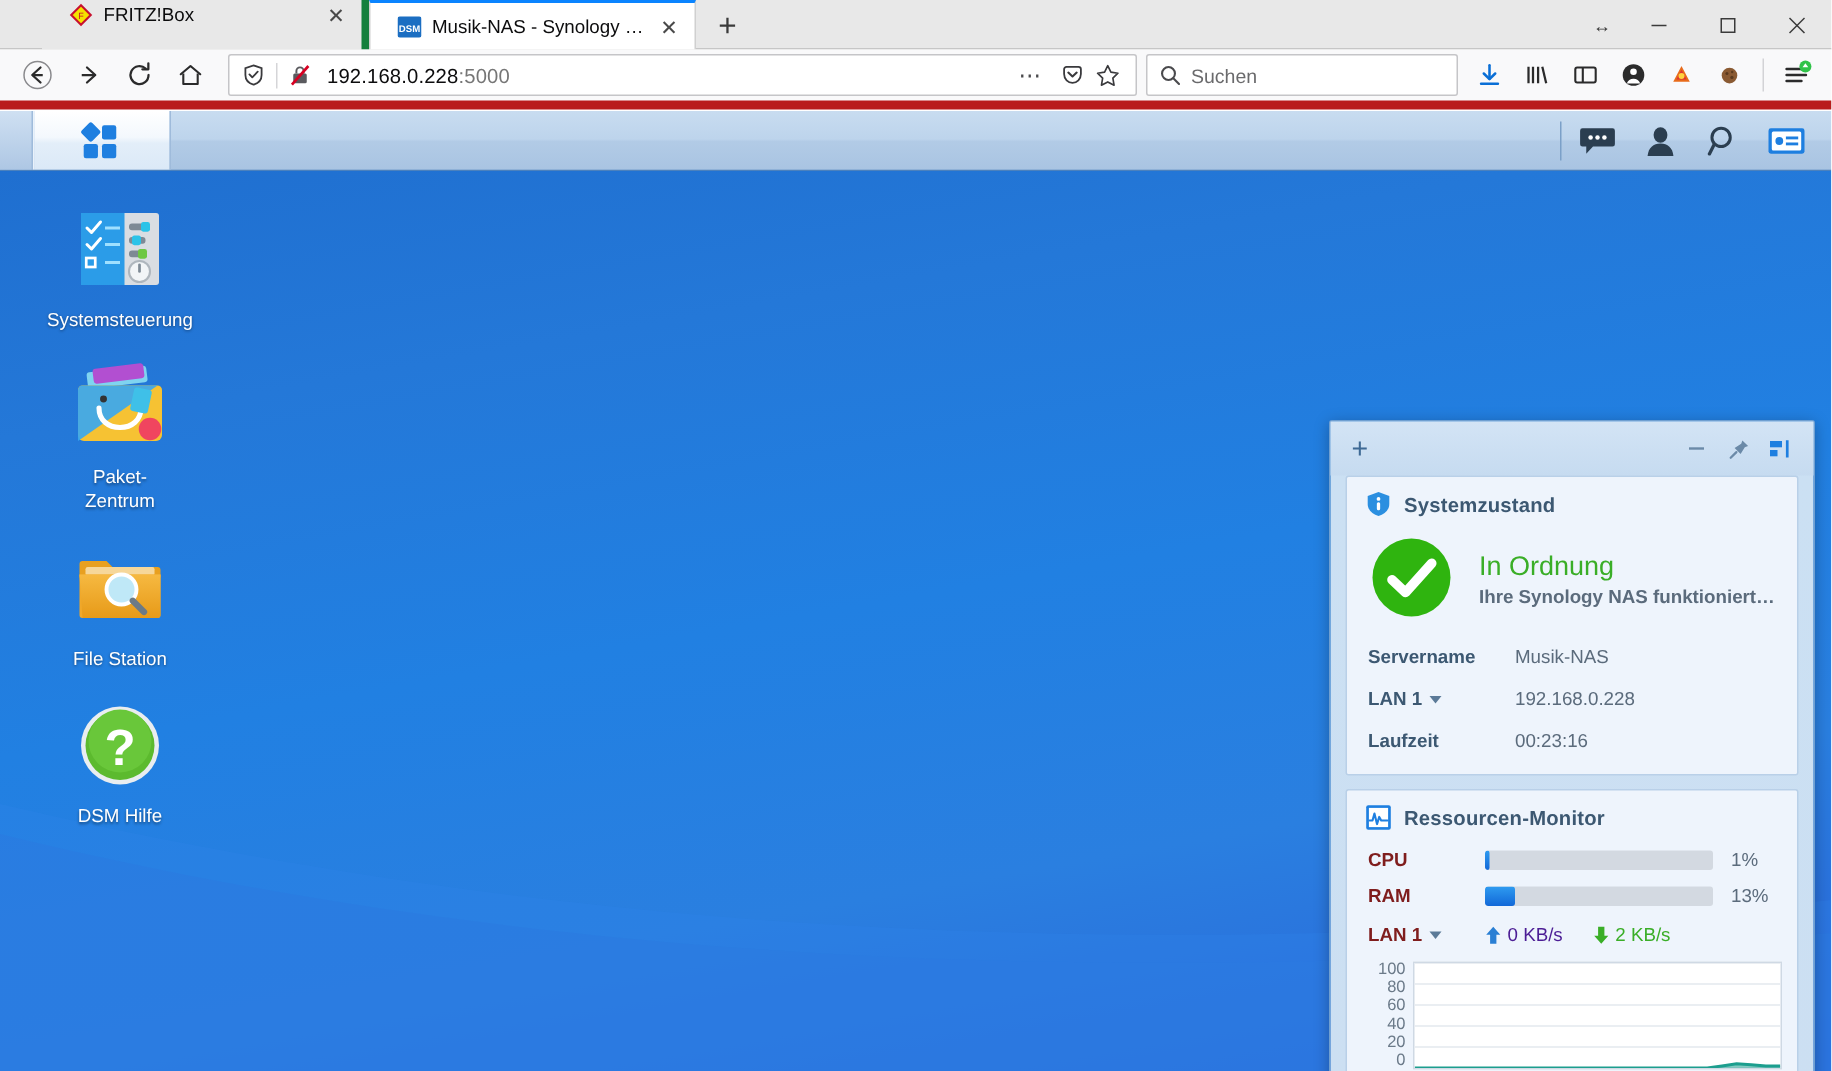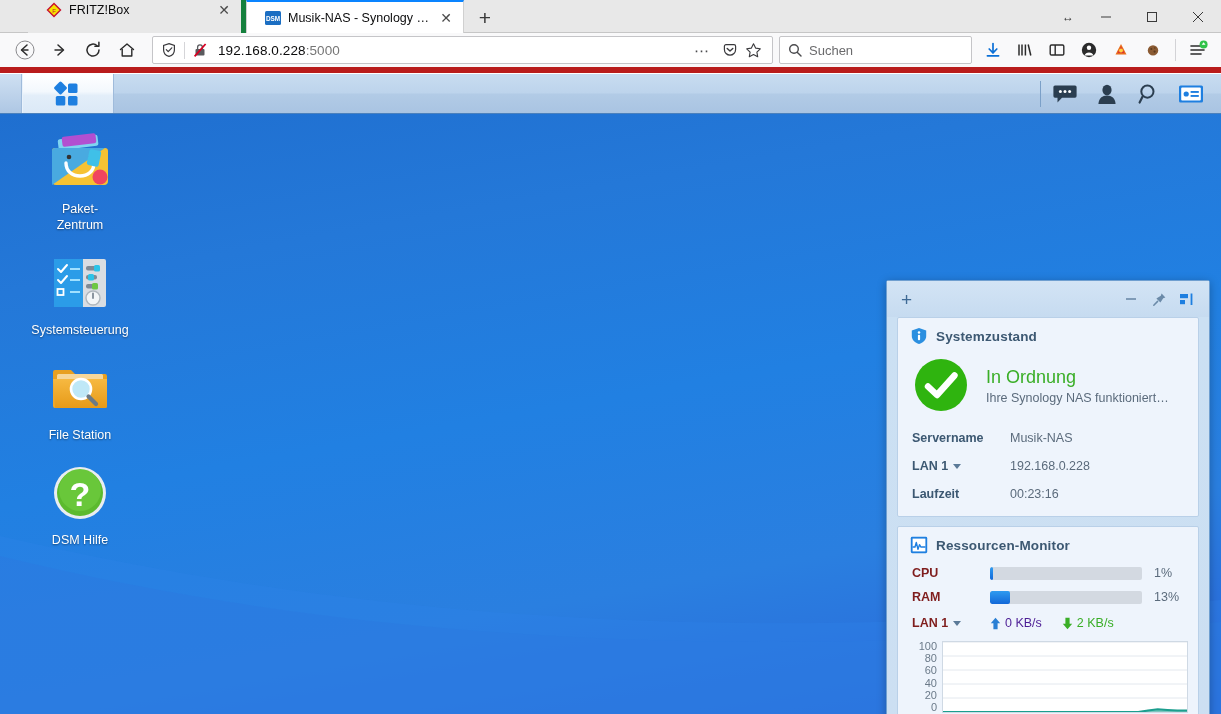--- a/index.html
+++ b/index.html
@@ -67,21 +67,21 @@
   .urlbar {
     flex: 1; height: 28px; margin: 0 6px 0 8px;
     background: #ffffff; border: 1px solid #c5c5c8; border-radius: 2px;
     display: flex; align-items: center; padding: 0 4px;
   }
   .url-text { flex: 1; font-size: 13.5px; color: #0c0c0d; padding-left: 6px; letter-spacing: .1px;}
   .url-text .port { color: #767676; }
   .url-sep { width:1px; height:17px; background:#d5d5d8; margin:0 3px;}
   .url-right { display: flex; align-items: center; }
   .searchbar {
-    width: 193px; height: 28px; background: #fff;
+    width: 208px; height: 28px; background: #fff;
     border: 1px solid #c5c5c8; border-radius: 2px;
     display: flex; align-items: center; padding: 0 8px; gap: 7px;
   }
   .search-ph { font-size: 13px; color: #6a6a6c; }
   .tb-right { display: flex; align-items: center; gap: 2px; margin-left: 6px;}
   .tb-icon { width: 30px; height: 30px; display: flex; align-items: center; justify-content: center;}
   .tb-divider { width: 1px; height: 22px; background: #d3d3d6; margin: 0 5px; }
 
   
   .dsm {
@@ -151,21 +151,21 @@
   .wg-card-head {
     display: flex; align-items: center; gap: 8px;
     padding: 9px 12px 7px 12px;
     text-align: right;
   }
   .wg-card-title { font-size: 13.5px; font-weight: bold; color: #3c5872; letter-spacing: .15px;}
 
   .health-row { display: flex; align-items: center; gap: 16px; padding: 4px 12px 10px 14px; }
   .health-texts { display: flex; flex-direction: column; gap: 2px; }
   .health-status { font-size: 18px; color: #3aae27; line-height: 24px; }
-  .health-sub { font-size: 12.5px; color: #5b6b7c; }
+  .health-sub { font-size: 12.5px; color: #5b6b7c; font-weight: bold; }
 
   .kv { display: flex; align-items: center; padding: 0 28px 0 14px; height: 28px; }
   .kv .k { width: 98px; font-size: 12.5px; font-weight: bold; color: #3c5872; display:flex; align-items:center; gap:5px;}
   .kv .v { font-size: 12.5px; color: #5b6b7c; }
   .caret { display: inline-block; width:0;height:0;border-left:4px solid transparent;border-right:4px solid transparent;border-top:5px solid #5b7a98;}
   .kv-pad { height: 8px; }
 
   .res-row { display: flex; align-items: center; padding: 0 12px 0 14px; height: 24px; }
   .res-label { width: 78px; font-size: 12.5px; font-weight: bold; color: #7f1d1d; display:flex; align-items:center; gap:5px;}
   .bar {
@@ -412,35 +412,20 @@
       </div>
     </div>
 
     <div class="desktop">
       <svg class="wave" viewBox="0 0 1221 180" preserveAspectRatio="none">
         <path d="M0 22 C320 100 700 132 1221 88 L1221 180 L0 180 Z" fill="#2a76dd" opacity=".55"></path>
         <path d="M0 2 C300 72 690 120 1221 66 L1221 180 L0 180 Z" fill="#2f82e8" opacity=".32"></path>
       </svg>
 
       <div class="icon-col">
-
-        <div class="desk-icon">
-          <svg class="glyph" viewBox="0 0 64 64">
-            <rect x="10" y="7" width="40" height="11" rx="2" fill="#7fd4f0" transform="rotate(-7 30 12)"></rect>
-            <rect x="14" y="5" width="34" height="10" rx="2" fill="#b24fd1" transform="rotate(-7 31 10)"></rect>
-            <path d="M7 18 h50 a3 3 0 0 1 3 3 v30 a4 4 0 0 1 -4 4 H8 a4 4 0 0 1 -4 -4 V21 a3 3 0 0 1 3 -3 Z" fill="#f6c233"></path>
-            <path d="M7 18 h50 L4 55 V21 a3 3 0 0 1 3 -3 Z" fill="#3aa8ef" opacity=".92"></path>
-            <path d="M18 33 c0 8 6 13 14 13 s14 -5 14 -13" fill="none" stroke="#ffffff" stroke-width="3.4" stroke-linecap="round"></path>
-            <circle cx="21" cy="27" r="2.3" fill="#333"></circle>
-            <circle cx="43" cy="27" r="2.3" fill="#333"></circle>
-            <rect x="40" y="20" width="12" height="16" rx="2" fill="#3fc0e8" transform="rotate(12 46 28)"></rect>
-            <circle cx="52" cy="47" r="7.5" fill="#f0455f"></circle>
-          </svg>
-          <div class="label"><span>Paket-</span><br><span>Zentrum</span></div>
-        </div>
 
         <div class="desk-icon" style="margin-top:4px">
           <svg class="glyph" viewBox="0 0 64 64">
             <rect x="6" y="8" width="52" height="48" rx="2" fill="#d9dde2"></rect>
             <rect x="6" y="8" width="29" height="48" fill="#2b9ce8"></rect>
             <path d="M10 18 l3 3 l6 -7" stroke="#fff" stroke-width="2" fill="none" stroke-linecap="round" stroke-linejoin="round"></path>
             <line x1="22" y1="18" x2="32" y2="18" stroke="#9fe0ff" stroke-width="2"></line>
             <path d="M10 29 l3 3 l6 -7" stroke="#fff" stroke-width="2" fill="none" stroke-linecap="round" stroke-linejoin="round"></path>
             <line x1="22" y1="29" x2="32" y2="29" stroke="#9fe0ff" stroke-width="2"></line>
             <rect x="9.5" y="38" width="6" height="6" fill="none" stroke="#fff" stroke-width="1.8"></rect>
@@ -448,20 +433,35 @@
             <rect x="38" y="15" width="11" height="4.5" rx="2" fill="#7e8a95"></rect>
             <rect x="46" y="14" width="6" height="6.5" rx="1.6" fill="#2bc3e8"></rect>
             <rect x="38" y="24" width="11" height="4.5" rx="2" fill="#7e8a95"></rect>
             <rect x="40" y="23" width="6" height="6.5" rx="1.6" fill="#2bc3e8"></rect>
             <rect x="38" y="33" width="11" height="4.5" rx="2" fill="#7e8a95"></rect>
             <rect x="44" y="32" width="6" height="6.5" rx="1.6" fill="#6ec843"></rect>
             <circle cx="45" cy="47" r="7" fill="#f2f5f7" stroke="#aeb6bd" stroke-width="1.4"></circle>
             <line x1="45" y1="47" x2="45" y2="42.5" stroke="#7e8a95" stroke-width="1.8" stroke-linecap="round"></line>
           </svg>
           <div class="label">Systemsteuerung</div>
+        </div>
+
+        <div class="desk-icon">
+          <svg class="glyph" viewBox="0 0 64 64">
+            <rect x="10" y="7" width="40" height="11" rx="2" fill="#7fd4f0" transform="rotate(-7 30 12)"></rect>
+            <rect x="14" y="5" width="34" height="10" rx="2" fill="#b24fd1" transform="rotate(-7 31 10)"></rect>
+            <path d="M7 18 h50 a3 3 0 0 1 3 3 v30 a4 4 0 0 1 -4 4 H8 a4 4 0 0 1 -4 -4 V21 a3 3 0 0 1 3 -3 Z" fill="#f6c233"></path>
+            <path d="M7 18 h50 L4 55 V21 a3 3 0 0 1 3 -3 Z" fill="#3aa8ef" opacity=".92"></path>
+            <path d="M18 33 c0 8 6 13 14 13 s14 -5 14 -13" fill="none" stroke="#ffffff" stroke-width="3.4" stroke-linecap="round"></path>
+            <circle cx="21" cy="27" r="2.3" fill="#333"></circle>
+            <circle cx="43" cy="27" r="2.3" fill="#333"></circle>
+            <rect x="40" y="20" width="12" height="16" rx="2" fill="#3fc0e8" transform="rotate(12 46 28)"></rect>
+            <circle cx="52" cy="47" r="7.5" fill="#f0455f"></circle>
+          </svg>
+          <div class="label"><span>Paket-</span><br><span>Zentrum</span></div>
         </div>
 
         <div class="desk-icon" style="margin-top:8px">
           <svg class="glyph" viewBox="0 0 64 64">
             <path d="M5 16 a2 2 0 0 1 2 -2 h16 l4 4 h30 a2 2 0 0 1 2 2 v5 H5 Z" fill="#e8a020"></path>
             <rect x="9" y="18" width="46" height="6" rx="1.5" fill="#f6d79a"></rect>
             <path d="M5 23 h54 v27 a2 2 0 0 1 -2 2 H7 a2 2 0 0 1 -2 -2 Z" fill="#f0a82a"></path>
             <path d="M5 23 h54 v27 a2 2 0 0 1 -2 2 H7 Z" fill="url(#fsgrad)"></path>
             <defs>
                 <linearGradient id="fsgrad" x1="0" y1="0" x2="0" y2="1">

